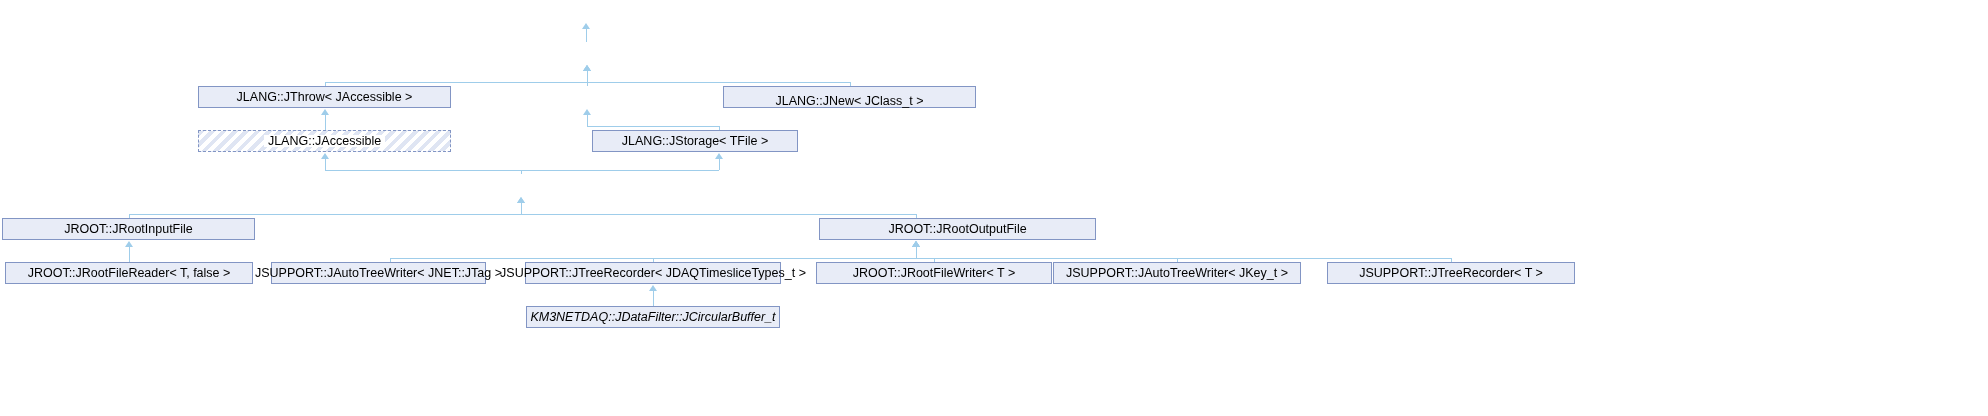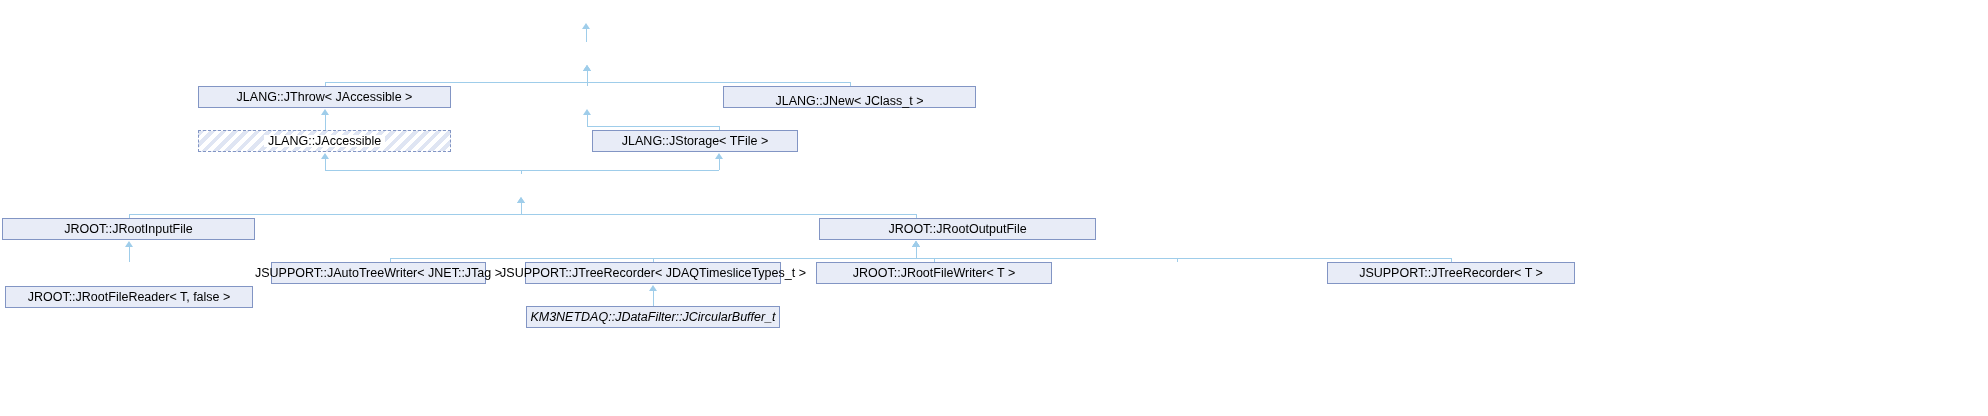--- a/index.html
+++ b/index.html
@@ -87,31 +87,34 @@
     </div>
     <div class="node" style="left: 592px; top: 130px; width: 206px; height: 22px;">
       <span class="node-label">JLANG::JStorage&lt; TFile &gt;</span>
     </div>
     <div class="node" style="left: 2px; top: 218px; width: 253px; height: 22px;">
       <span class="node-label">JROOT::JRootInputFile</span>
     </div>
     <div class="node" style="left: 787px; top: 218px; width: 277px; height: 22px; margin-left: 32px;">
       <span class="node-label">JROOT::JRootOutputFile</span>
     </div>
-    <div class="node" style="left: 5px; top: 262px; width: 248px; height: 22px; margin-top: 24px;">
+    <div class="node" style="left: 5px; top: 262px; width: 248px; height: 22px;">
       <span class="node-label">JROOT::JRootFileReader&lt; T, false &gt;</span>
     </div>
     <div class="node" style="left: 271px; top: 262px; width: 215px; height: 22px;">
       <span class="node-label">JSUPPORT::JAutoTreeWriter&lt; JNET::JTag &gt;</span>
     </div>
     <div class="node" style="left: 525px; top: 262px; width: 256px; height: 22px;">
       <span class="node-label">JSUPPORT::JTreeRecorder&lt; JDAQTimesliceTypes_t &gt;</span>
     </div>
     <div class="node" style="left: 816px; top: 262px; width: 236px; height: 22px;">
       <span class="node-label">JROOT::JRootFileWriter&lt; T &gt;</span>
+    </div>
+    <div class="node" style="left: 1053px; top: 262px; width: 248px; height: 22px;">
+      <span class="node-label">JSUPPORT::JAutoTreeWriter&lt; JKey_t &gt;</span>
     </div>
     <div class="node" style="left: 1327px; top: 262px; width: 248px; height: 22px;">
       <span class="node-label">JSUPPORT::JTreeRecorder&lt; T &gt;</span>
     </div>
     <div class="node" style="left: 526px; top: 306px; width: 254px; height: 22px; font-style: italic;">
       <span class="node-label">KM3NETDAQ::JDataFilter::JCircularBuffer_t</span>
     </div>
     <div class="arrow" style="left: 582px; top: 23px;"></div>
     <div class="edge-v" style="left: 586px; top: 28px; height: 14px;"></div>
     <div class="arrow" style="left: 583px; top: 65px;"></div>

